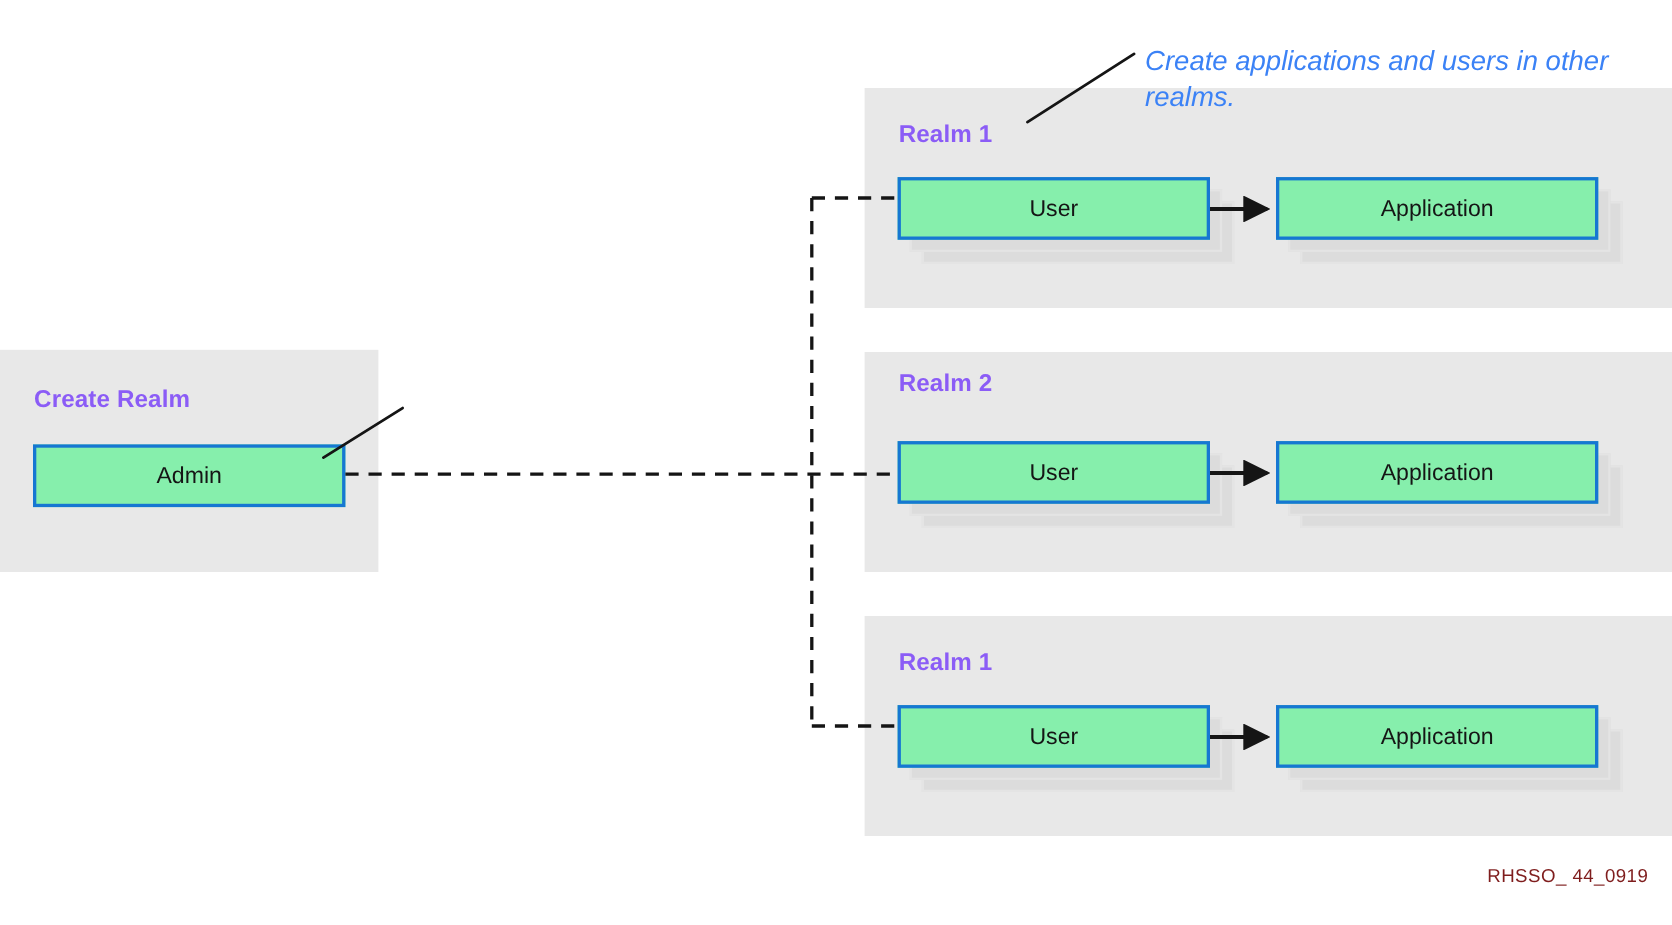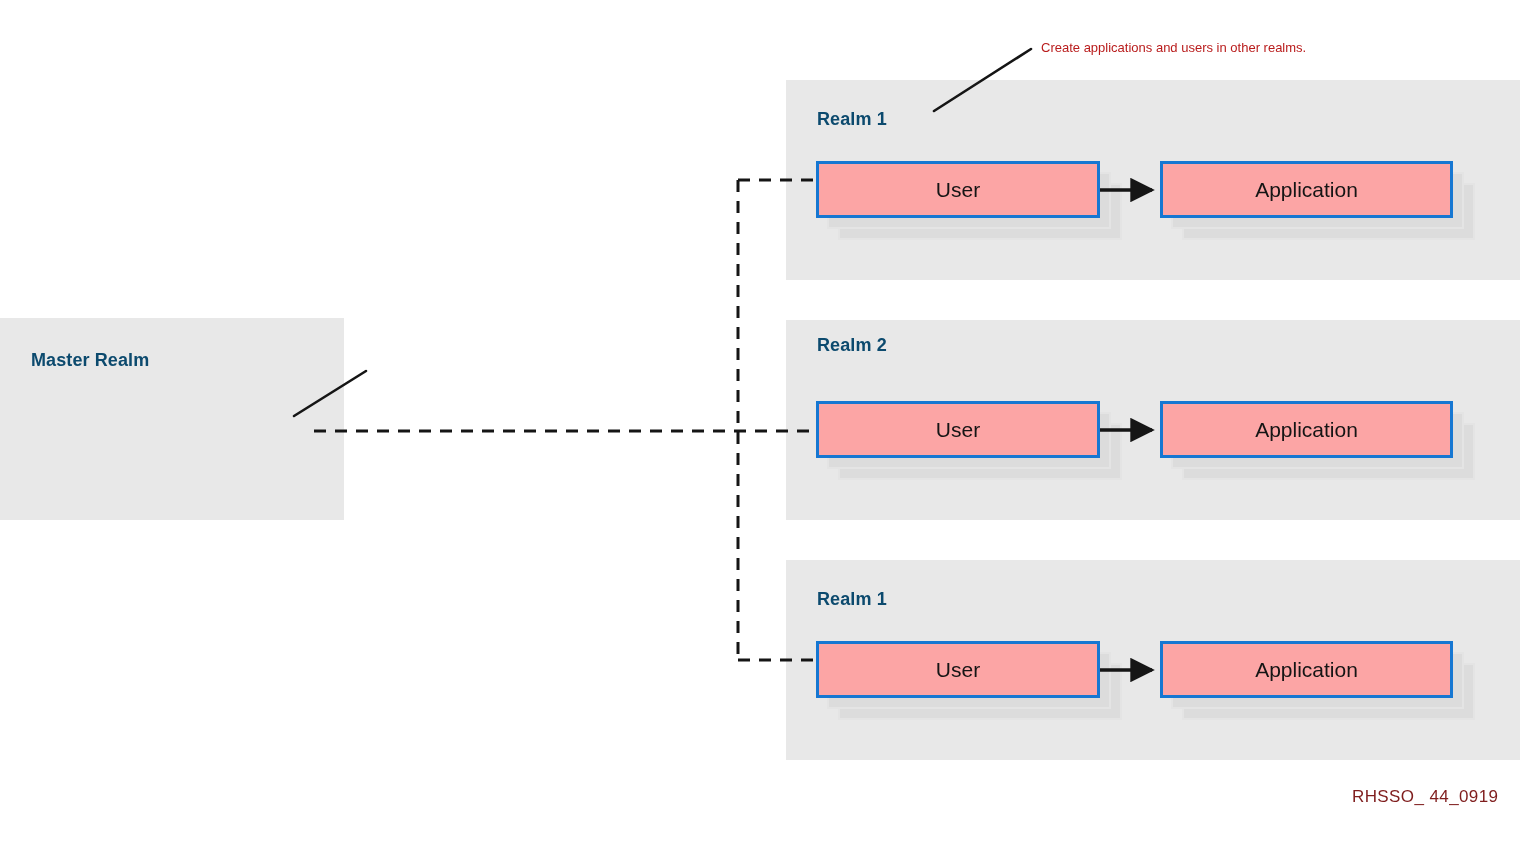--- a/index.html
+++ b/index.html
@@ -20,38 +20,38 @@
     overflow: hidden;
   }
 
   
   .panel {
     position: absolute;
     background: #e8e8e8;
   }
   .panel-title {
     position: absolute;
-    font-size: 18px;
+    font-size: 22px;
     font-weight: bold;
     letter-spacing: 0.1px;
-    color: #0c4a6e;
+    color: #8b5cf6;
     white-space: nowrap;
   }
 
   
   .node {
     position: absolute;
   }
   .node .face {
     position: absolute;
     left: 0;
     top: 0;
     width: 100%;
     height: 100%;
-    background: #fca5a5;
+    background: #86efac;
     border: 3px solid #1677d2;
     box-sizing: border-box;
     display: flex;
     align-items: center;
     justify-content: center;
     z-index: 3;
   }
   .node .label {
     font-size: 21px;
     color: #151515;
@@ -89,22 +89,23 @@
     top: 0;
     width: 1520px;
     height: 841px;
     z-index: 6;
     pointer-events: none;
   }
 
   
   .note {
     position: absolute;
-    font-size: 13px;
-    color: #b91c1c;
+    font-size: 25px;
+    font-style: italic;
+    color: #3b82f6;
     line-height: 1.28;
     white-space: pre-line;
     z-index: 7;
   }
 
   
   .watermark {
     position: absolute;
     font-size: 17px;
     color: #7f1d1d;
@@ -112,22 +113,27 @@
     white-space: nowrap;
     z-index: 8;
   }
 </style>
 </head>
 <body>
 
 <div id="canvas">
 
   <div class="panel" style="left:0px; top:318px; width:344px; height:202px;"></div>
-  <div class="panel-title" style="left:31px; top:350px;">Master Realm</div>
-
+  <div class="panel-title" style="left:31px; top:350px;">Create Realm</div>
+
+  <div class="node flat" style="left:30px; top:404px; width:284px; height:57px;">
+    <div class="face">
+      <span class="label">Admin</span>
+    </div>
+  </div>
 
   <div class="panel" style="left:786px; top:80px; width:734px; height:200px;"></div>
   <div class="panel-title" style="left:817px; top:109px;">Realm 1</div>
 
   <div class="node" style="left:816px; top:161px; width:284px; height:57px;">
     <div class="shadow s2"></div>
     <div class="shadow s1"></div>
     <div class="face">
       <span class="label">User</span>
     </div>

